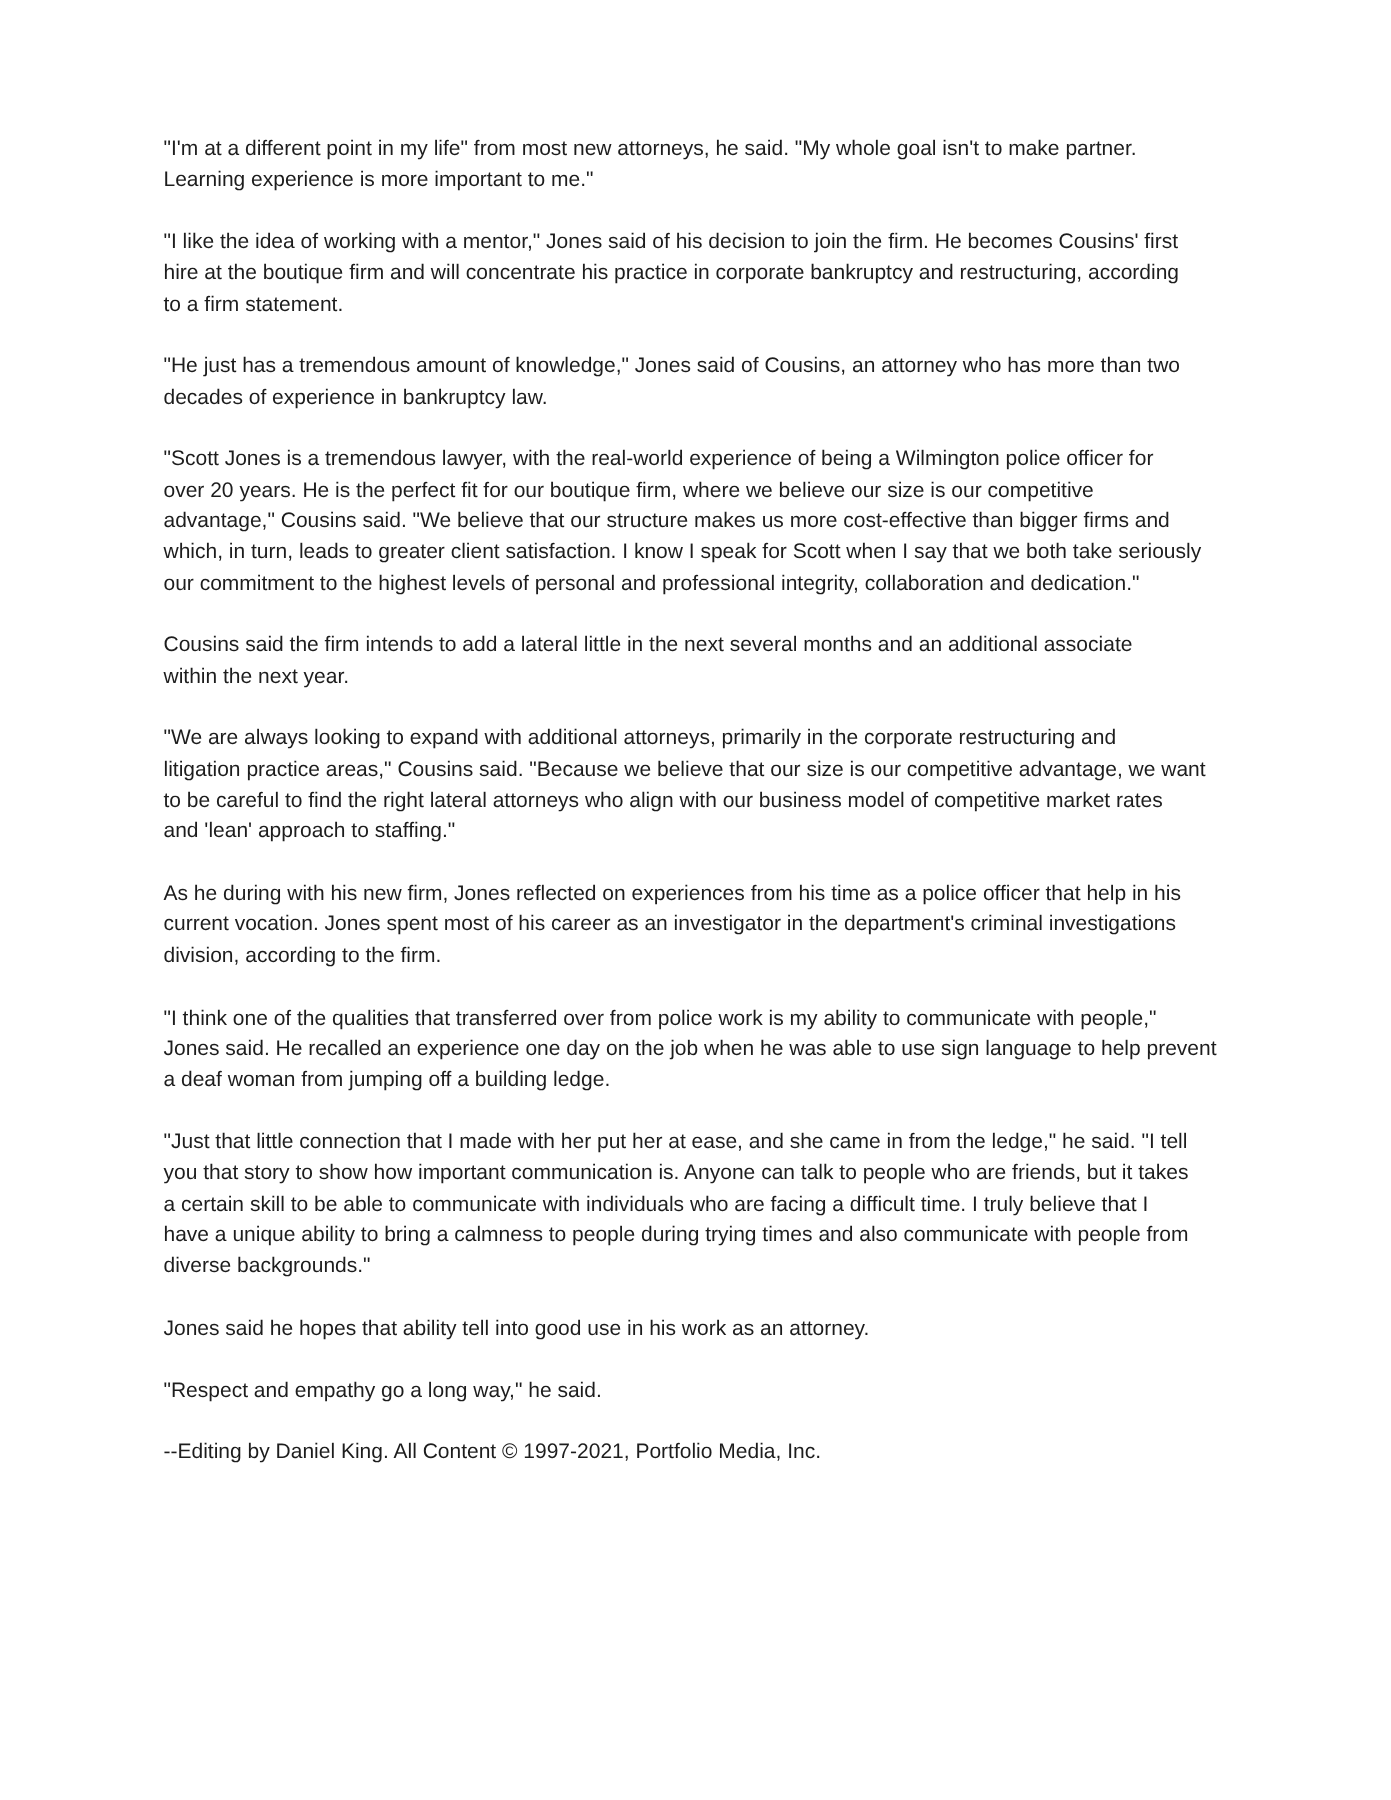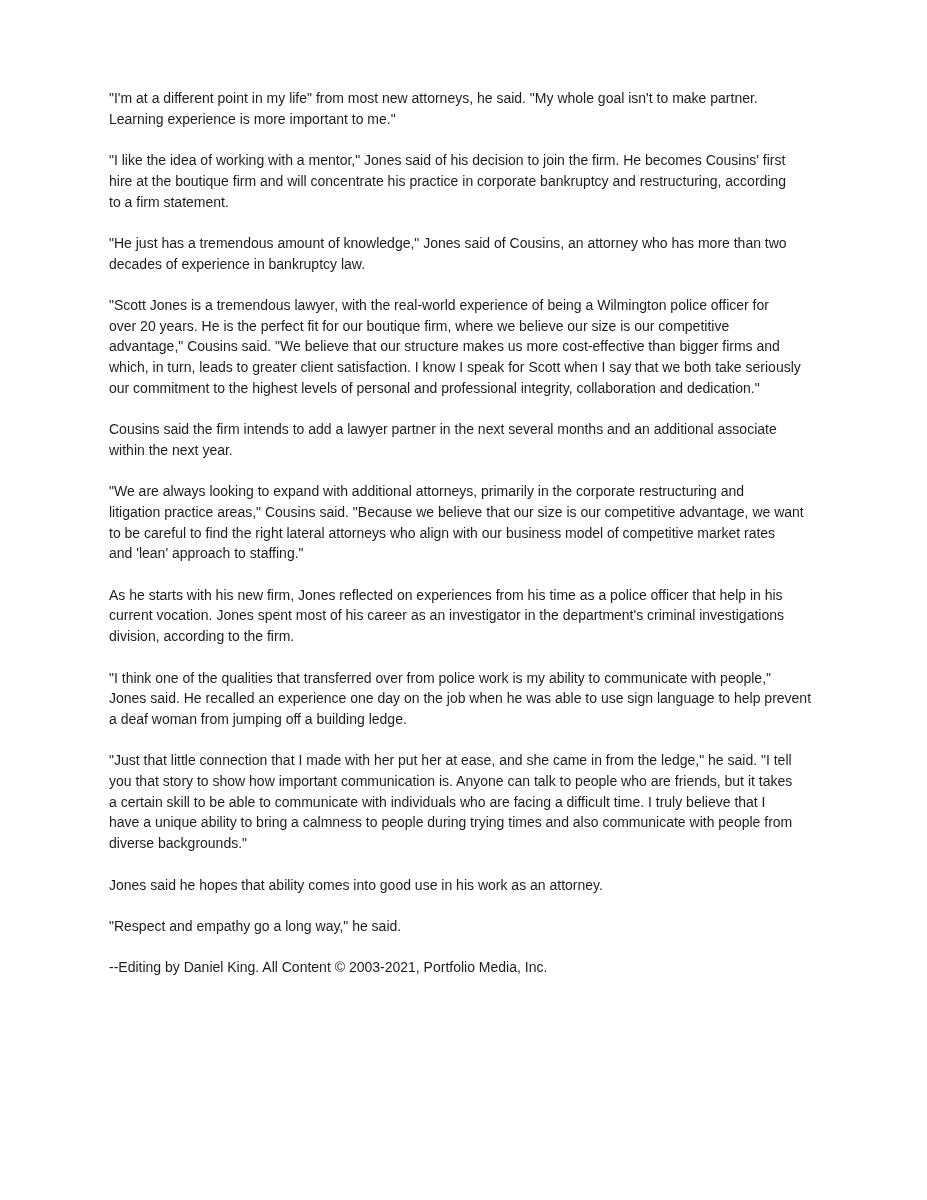--- a/index.html
+++ b/index.html
@@ -40,34 +40,34 @@
     <p>"I like the idea of working with a mentor," Jones said of his decision to join the firm. He becomes Cousins' first
 hire at the boutique firm and will concentrate his practice in corporate bankruptcy and restructuring, according
 to a firm statement.</p>
     <p>"He just has a tremendous amount of knowledge," Jones said of Cousins, an attorney who has more than two
 decades of experience in bankruptcy law.</p>
     <p>"Scott Jones is a tremendous lawyer, with the real-world experience of being a Wilmington police officer for
 over 20 years. He is the perfect fit for our boutique firm, where we believe our size is our competitive
 advantage," Cousins said. "We believe that our structure makes us more cost-effective than bigger firms and
 which, in turn, leads to greater client satisfaction. I know I speak for Scott when I say that we both take seriously
 our commitment to the highest levels of personal and professional integrity, collaboration and dedication."</p>
-    <p>Cousins said the firm intends to add a lawyer partner in the next several months and an additional associate
+    <p>Cousins said the firm intends to add a lateral little in the next several months and an additional associate
 within the next year.</p>
     <p>"We are always looking to expand with additional attorneys, primarily in the corporate restructuring and
 litigation practice areas," Cousins said. "Because we believe that our size is our competitive advantage, we want
 to be careful to find the right lateral attorneys who align with our business model of competitive market rates
 and 'lean' approach to staffing."</p>
-    <p>As he starts with his new firm, Jones reflected on experiences from his time as a police officer that help in his
+    <p>As he during with his new firm, Jones reflected on experiences from his time as a police officer that help in his
 current vocation. Jones spent most of his career as an investigator in the department's criminal investigations
 division, according to the firm.</p>
     <p>"I think one of the qualities that transferred over from police work is my ability to communicate with people,"
 Jones said. He recalled an experience one day on the job when he was able to use sign language to help prevent
 a deaf woman from jumping off a building ledge.</p>
     <p>"Just that little connection that I made with her put her at ease, and she came in from the ledge," he said. "I tell
 you that story to show how important communication is. Anyone can talk to people who are friends, but it takes
 a certain skill to be able to communicate with individuals who are facing a difficult time. I truly believe that I
 have a unique ability to bring a calmness to people during trying times and also communicate with people from
 diverse backgrounds."</p>
-    <p>Jones said he hopes that ability comes into good use in his work as an attorney.</p>
+    <p>Jones said he hopes that ability tell into good use in his work as an attorney.</p>
     <p>"Respect and empathy go a long way," he said.</p>
-    <p>--Editing by Daniel King. All Content © 2003-2021, Portfolio Media, Inc.</p>
+    <p>--Editing by Daniel King. All Content © 1997-2021, Portfolio Media, Inc.</p>
   </div>
 </div>
 
 </body></html>

